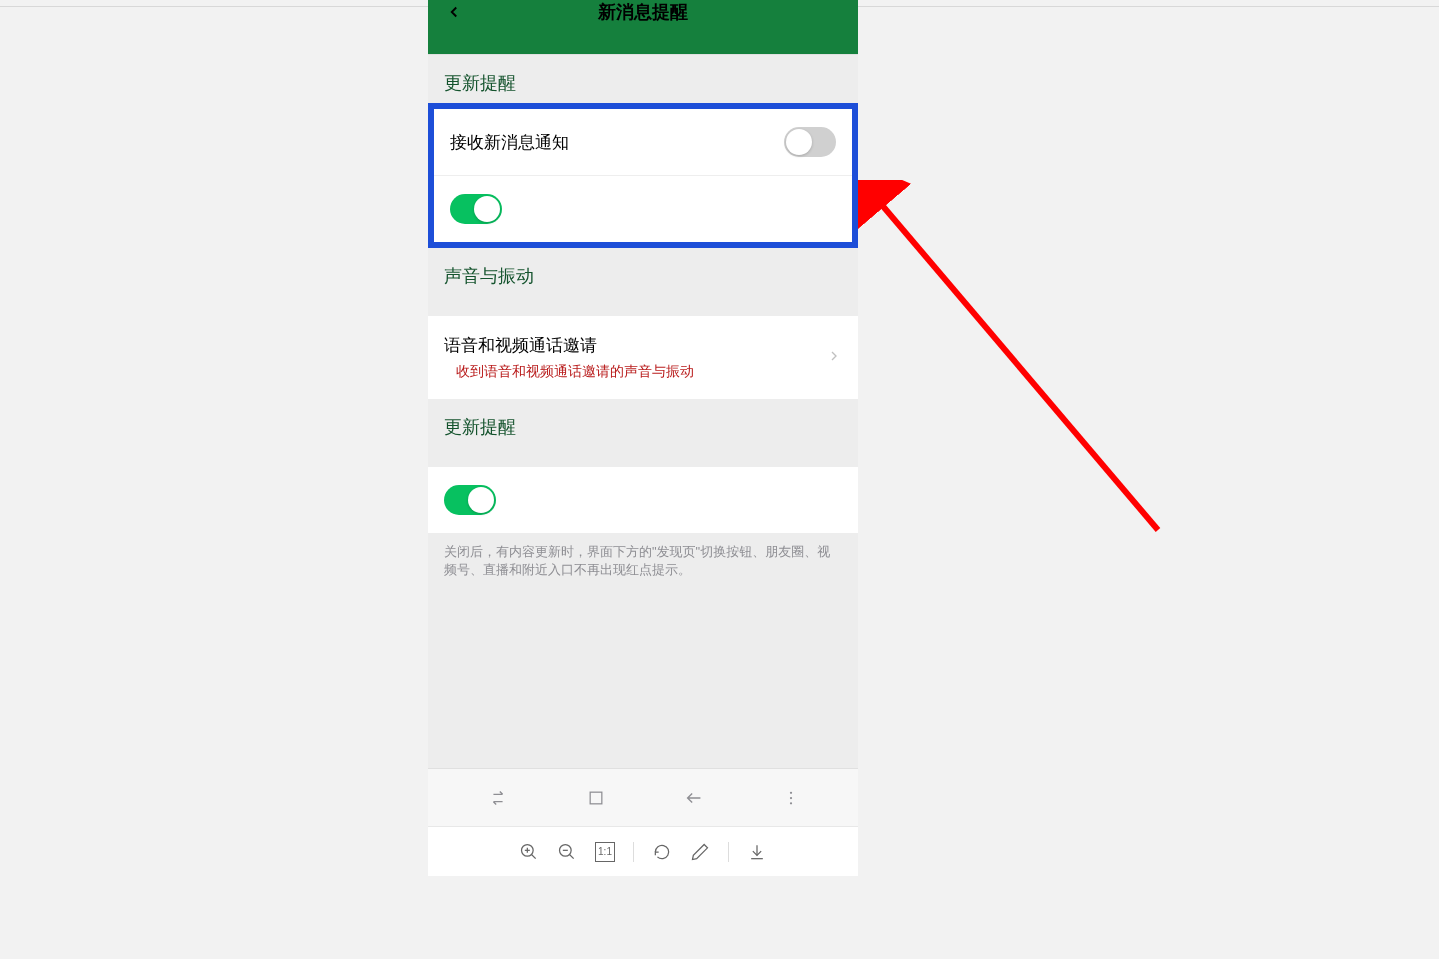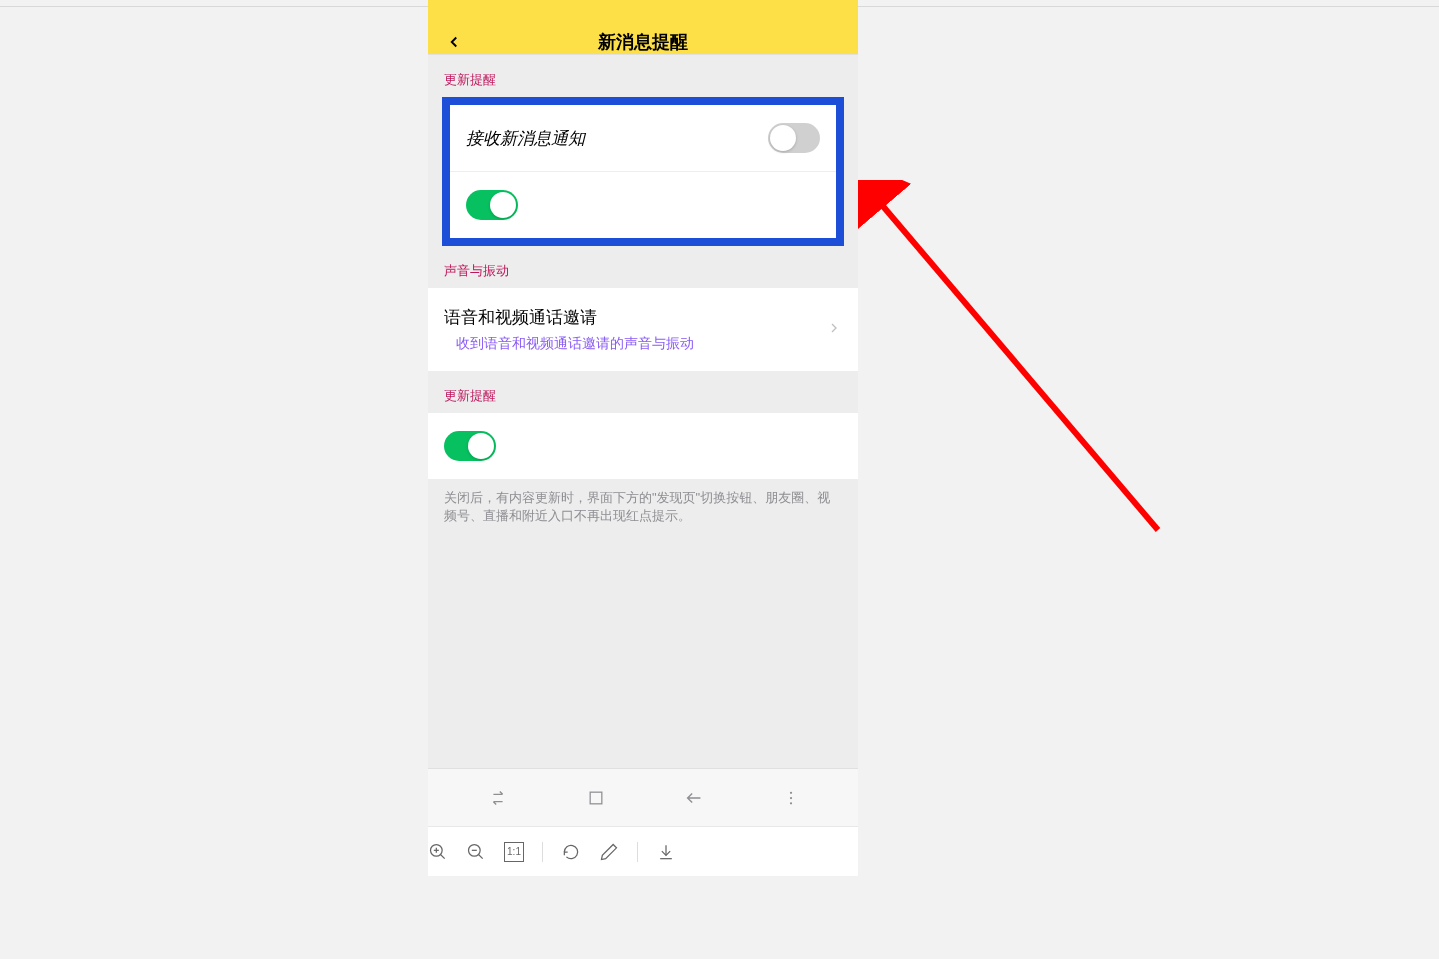--- a/index.html
+++ b/index.html
@@ -19,23 +19,23 @@
       left: 428px;
       top: 0;
       width: 430px;
       height: 826px;
       background: #ededed;
       display: flex;
       flex-direction: column;
     }
     .top-bar {
       height: 55px;
-      background: #fde047;
-      display: flex;
-      align-items: flex-end;
+      background: #15803d;
+      display: flex;
+      align-items: flex-start;
       position: relative;
       border-bottom: 1px solid #e0e0e0;
     }
     .back-arrow {
       position: absolute;
       left: 14px;
       width: 24px;
       height: 24px;
       display: flex;
       align-items: center;
@@ -43,30 +43,30 @@
     }
     .top-title {
       width: 100%;
       text-align: center;
       font-size: 18px;
       font-weight: 600;
       color: #000;
     }
     .section-header {
       padding: 16px 16px 8px 16px;
-      font-size: 13px;
-      color: #be185d;
+      font-size: 18px;
+      color: #14532d;
     }
     .settings-group {
       background: #fff;
+      margin-top: 20px;
     }
     .highlighted-group {
-      border: 8px solid #1d4ed8;
-      margin: 0 14px;
-      font-style: italic;
+      border: 6px solid #1d4ed8;
+      margin: 0 0;
     }
     .setting-row {
       display: flex;
       align-items: center;
       justify-content: space-between;
       padding: 18px 16px;
       min-height: 66px;
       border-bottom: 1px solid #eee;
     }
     .setting-row:last-child {
@@ -76,21 +76,21 @@
       display: flex;
       flex-direction: column;
       flex: 1;
     }
     .row-label {
       font-size: 17px;
       color: #000;
     }
     .row-sublabel {
       font-size: 14px;
-      color: #8b5cf6;
+      color: #b91c1c;
       margin-top: 6px;
       padding-left: 12px;
     }
     .toggle {
       width: 52px;
       height: 30px;
       border-radius: 15px;
       position: relative;
       flex-shrink: 0;
     }
@@ -143,20 +143,21 @@
     }
     .bottom-toolbar {
       position: absolute;
       left: 428px;
       top: 826px;
       width: 430px;
       height: 50px;
       background: #fff;
       display: flex;
       align-items: center;
+      justify-content: center;
       gap: 18px;
       border-top: 1px solid #e8e8e8;
     }
     .toolbar-icon {
       color: #666;
       display: flex;
       align-items: center;
       justify-content: center;
       cursor: pointer;
     }

